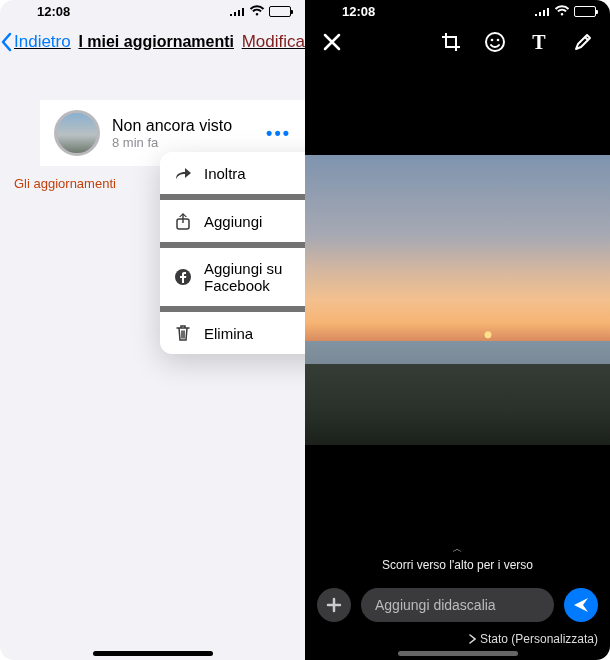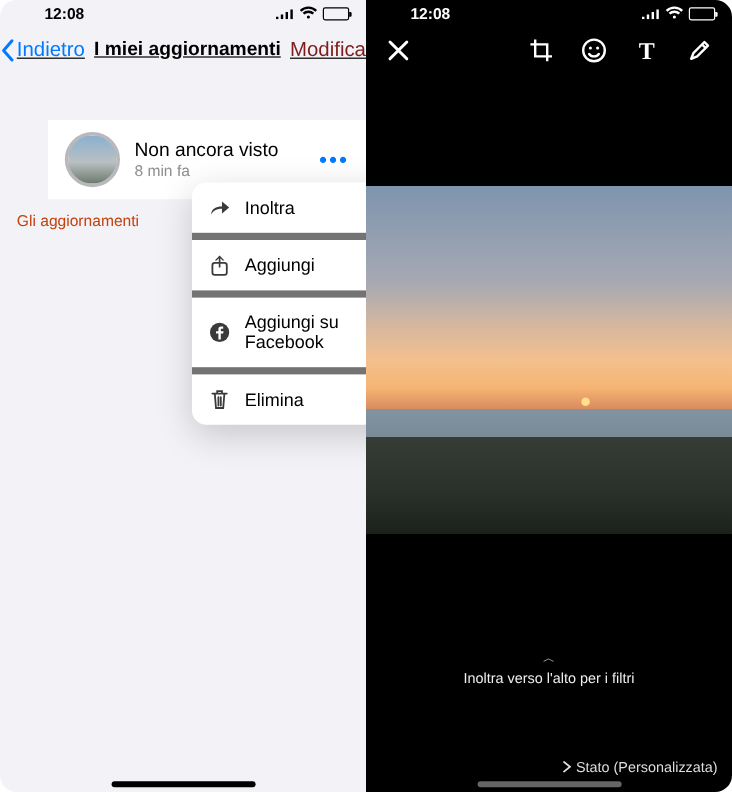--- a/index.html
+++ b/index.html
@@ -214,23 +214,38 @@
             <path d="M3 17l2-5L14 3l3 3-9 9-5 2zM12 5l3 3" stroke="#fff" stroke-width="2" fill="none" stroke-linejoin="round"></path>
           </svg>
       </div>
     </div>
   </div>
 
   <div class="photo"></div>
 
   <div class="filters-hint">
     <span class="chev">︿</span>
-    <span>Inoltra verso l'alto per i filtri</span>
-  </div>
-
+    <span>Scorri verso l'alto per i verso</span>
+  </div>
+
+  <div class="caption-bar">
+    <div class="plus-btn">
+      <svg width="18" height="18">
+          <path d="M9 3v12M3 9h12" stroke="#ccc" stroke-width="2.5" stroke-linecap="round"></path>
+        </svg>
+    </div>
+    <div class="caption-input">
+      <span>Aggiungi didascalia</span>
+    </div>
+    <div class="send-btn">
+      <svg width="18" height="18">
+          <path d="M2 9l14-7-5 7 5 7z" fill="#fff"></path>
+        </svg>
+    </div>
+  </div>
 
   <div class="privacy-row">
     <svg width="8" height="10">
         <path d="M2 1l5 4-5 4" stroke="#ddd" stroke-width="1.5" fill="none" stroke-linecap="round"></path>
       </svg>
     <span>Stato (Personalizzata)</span>
   </div>
 
   <div class="home-ind light"></div>
 </div>

